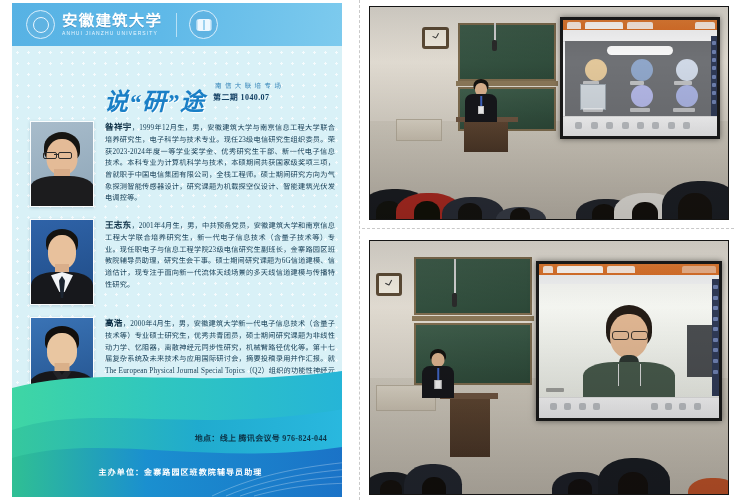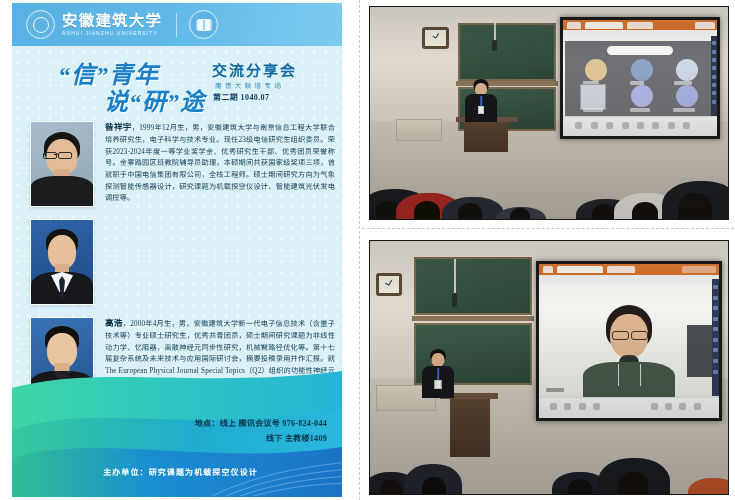--- a/index.html
+++ b/index.html
@@ -211,58 +211,59 @@
       <div class="seal"></div>
       <div class="uname">
         <div class="cn">安徽建筑大学</div>
         <div class="en">ANHUI JIANZHU UNIVERSITY</div>
       </div>
       <div class="divbar"></div>
       <div class="seal book"></div>
     </div>
 
     <div class="titlewrap">
-      <div class="t-main">“信”青年</div>
       <div class="t-main2">说“研”途</div>
-      <div class="t-sub">交流分享会</div>
       <div class="t-sub2">南信大联培专场</div>
       <div class="t-sub3">第二期 1040.07</div>
     </div>
 
     <div class="profiles">
 
       <div class="prow">
         <div class="pphoto">
           <div class="pt ph1">
             <div class="bg"></div>
               <div class="hair"></div>
               <div class="head"></div>
             <div class="neck"></div>
               <div class="body"></div>
             <div class="glass g1"></div>
               <div class="glass g2"></div>
               <div class="gb"></div>
           </div>
         </div>
         <div class="pbio">
-          <b>昝祥宇</b><span>，1999年12月生，男，安徽建筑大学与南京信息工程大学联合培养研究生，电子科学与技术专业。现任23级电信研究生组织委员。荣获2023-2024年度一等学业奖学金、优秀研究生干部、优秀团员荣誉称号。金寨路园区班教院辅导员助理，本硕期间共获国家级奖项三项，曾就职于中国电信集团有限公司，全栈工程师。硕士期间研究方向为气象探测智能传感器设计，研究课题为机载探空仪设计、智能建筑光伏发电调控等。</span>
+          <b>昝祥宇</b><span>，1999年12月生，男，安徽建筑大学与南京信息工程大学联合培养研究生，电子科学与技术专业。现任23级电信研究生组织委员。荣获2023-2024年度一等学业奖学金、优秀研究生干部、新一代电子信息技术。本科专业为计算机科学与技术，本硕期间共获国家级奖项三项，曾就职于中国电信集团有限公司，全栈工程师。硕士期间研究方向为气象探测智能传感器设计，研究课题为机载探空仪设计、智能建筑光伏发电调控等。</span>
         </div>
       </div>
 
       <div class="prow">
         <div class="pphoto">
           <div class="pt ph2">
             <div class="bg"></div>
               <div class="hair"></div>
               <div class="head"></div>
             <div class="neck"></div>
               <div class="body"></div>
             <div class="shirt"></div>
               <div class="tie"></div>
           </div>
+        </div>
+        <div class="pbio">
+          <b>王志东</b><span>，2001年4月生，男，中共预备党员，安徽建筑大学和南京信息工程大学联合培养研究生，新一代电子信息技术（含量子技术等）专业。现任职电子与信息工程学院23级电信研究生副班长，金寨路园区班教院辅导员助理，研究生会干事。硕士期间研究课题为6G信道建模、信道估计，现专注于面向新一代流体天线场景的多天线信道建模与传播特性研究。</span>
         </div>
       </div>
 
       <div class="prow">
         <div class="pphoto">
           <div class="pt ph3">
             <div class="bg"></div>
               <div class="hair"></div>
               <div class="head"></div>
             <div class="neck"></div>
@@ -301,23 +302,22 @@
         <path d="M0,96 C90,70 200,106 337,84 L337,135 L0,135 Z" fill="url(#wg3)" opacity=".96"></path>
         <g stroke="#ffffff" stroke-opacity=".28" fill="none">
           <path d="M200,134 C250,110 300,104 337,100"></path>
           <path d="M214,134 C262,114 306,110 337,107"></path>
           <path d="M228,134 C274,118 312,116 337,114"></path>
           <path d="M242,134 C286,122 318,122 337,121"></path>
         </g>
       </svg>
       <div class="info">
         <div><span>地点：</span><span>线上 腾讯会议号 976-824-044</span></div>
-        <div><span>线下 主教楼1409</span></div>
-      </div>
-      <div class="org">主办单位：研究课题为机载探空仪设计</div>
+      </div>
+      <div class="org">主办单位：金寨路园区班教院辅导员助理</div>
     </div>
   </div>
 
   <div class="photo" id="photoTop">
     <div class="room">
       <div class="wallTop"></div>
       <div class="wallBot"></div>
 
       <div class="board" style="left:88px;top:16px;width:98px;height:58px;"></div>
       <div class="board" style="left:88px;top:80px;width:98px;height:44px;"></div>

